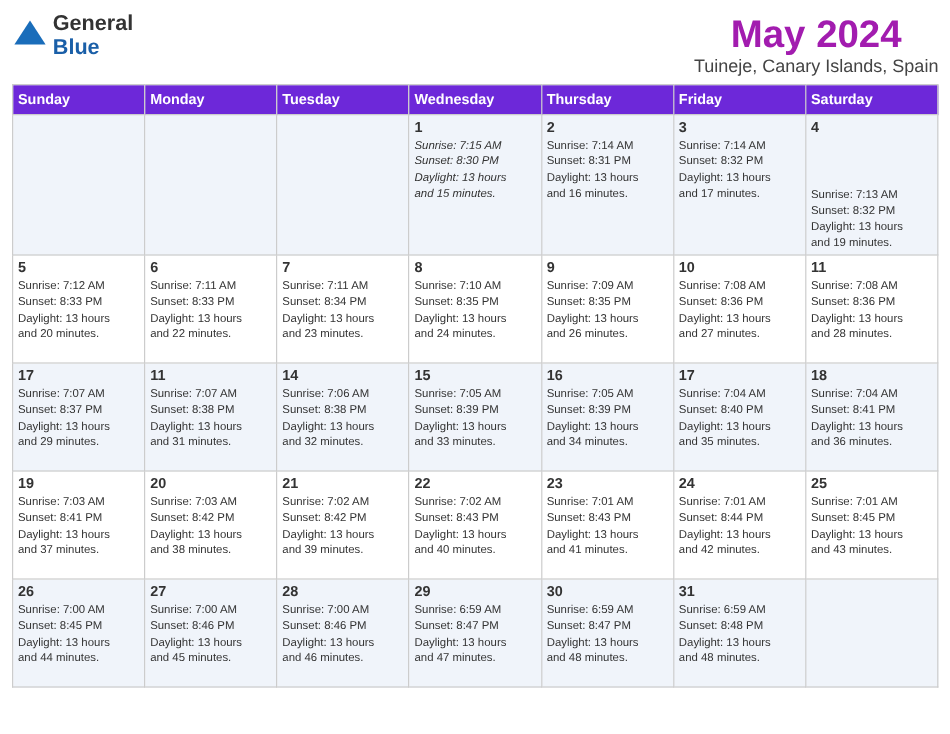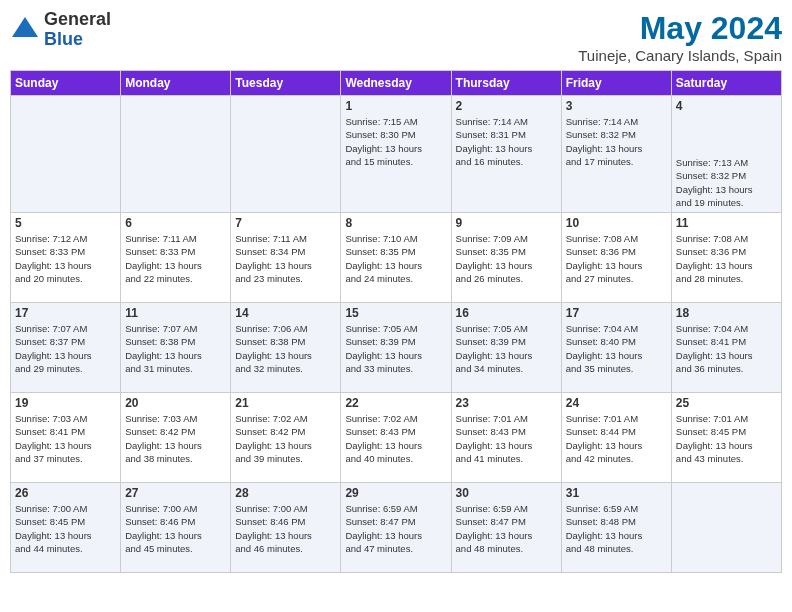--- a/index.html
+++ b/index.html
@@ -31,21 +31,22 @@
     .logo-icon {
       width: 30px;
       height: 30px;
     }
     .title-area {
       text-align: right;
     }
     .month-year {
       font-size: 32px;
       font-weight: bold;
-      color: #0369a1;
+      color: #a21caf;
+      text-align: center;
     }
     .location {
       font-size: 15px;
       color: #444;
     }
     table {
       width: 100%;
       border-collapse: collapse;
       table-layout: fixed;
     }
@@ -115,21 +116,21 @@
       <th>Saturday</th>
     </tr>
   </thead>
   <tbody id="calendar-body">
   <tr>
         <td></td>
         <td></td>
         <td></td>
         <td>
           <span class="day-number">1</span>
-          <div class="cell-info" style="white-space: pre-line;">Sunrise: 7:15 AM
+          <div class="cell-info" style="white-space: pre-line; font-style: italic;">Sunrise: 7:15 AM
 Sunset: 8:30 PM
 Daylight: 13 hours
 and 15 minutes.</div>
         </td>
         <td>
           <span class="day-number">2</span>
           <div class="cell-info" style="white-space: pre-line;">Sunrise: 7:14 AM
 Sunset: 8:31 PM
 Daylight: 13 hours
 and 16 minutes.</div>

